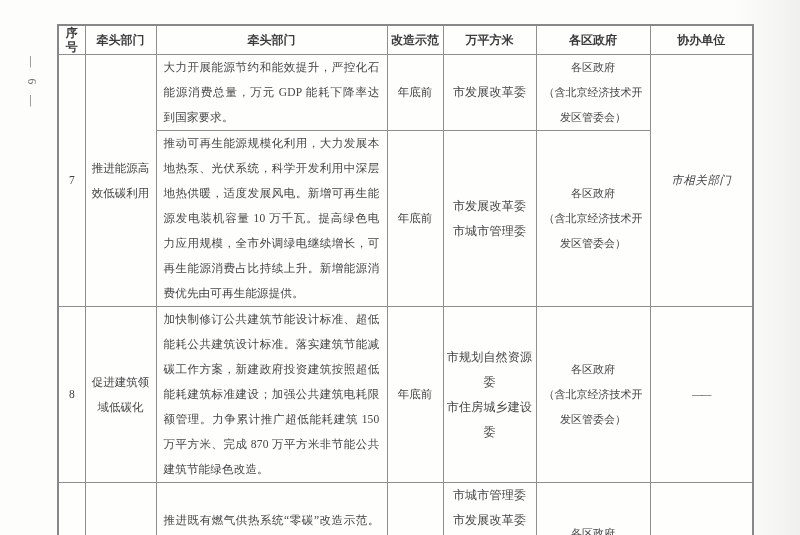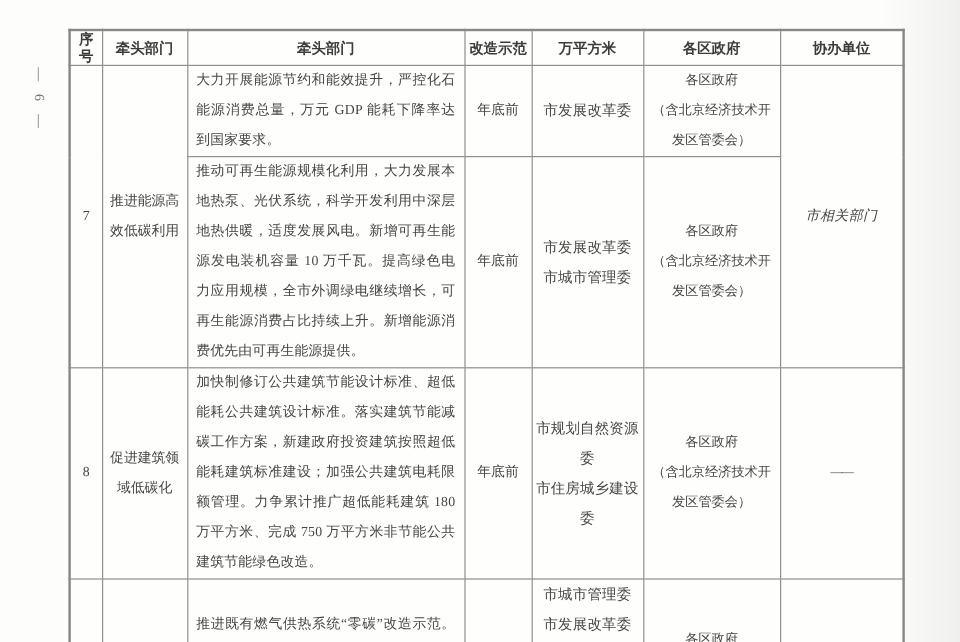--- a/index.html
+++ b/index.html
@@ -112,21 +112,21 @@
         <td class="c-measure">推动可再生能源规模化利用，大力发展本地热泵、光伏系统，科学开发利用中深层地热供暖，适度发展风电。新增可再生能源发电装机容量 10 万千瓦。提高绿色电力应用规模，全市外调绿电继续增长，可再生能源消费占比持续上升。新增能源消费优先由可再生能源提供。</td>
         <td class="c-deadline">年底前</td>
         <td class="c-lead pre">市发展改革委
 市城市管理委</td>
         <td class="c-resp pre">各区政府
 （含北京经济技术开发区管委会）</td>
       </tr>
       <tr class="r8">
         <td class="c-no">8</td>
         <td class="c-task">促进建筑领域低碳化</td>
-        <td class="c-measure">加快制修订公共建筑节能设计标准、超低能耗公共建筑设计标准。落实建筑节能减碳工作方案，新建政府投资建筑按照超低能耗建筑标准建设；加强公共建筑电耗限额管理。力争累计推广超低能耗建筑 180 万平方米、完成 750 万平方米非节能公共建筑节能绿色改造。</td>
+        <td class="c-measure">加快制修订公共建筑节能设计标准、超低能耗公共建筑设计标准。落实建筑节能减碳工作方案，新建政府投资建筑按照超低能耗建筑标准建设；加强公共建筑电耗限额管理。力争累计推广超低能耗建筑 150 万平方米、完成 870 万平方米非节能公共建筑节能绿色改造。</td>
         <td class="c-deadline">年底前</td>
         <td class="c-lead pre">市规划自然资源委
 市住房城乡建设委</td>
         <td class="c-resp pre">各区政府
 （含北京经济技术开发区管委会）</td>
         <td class="c-assist dashcell">——</td>
       </tr>
       <tr class="r9">
         <td class="c-no">9</td>
         <td class="c-task">创建绿色智能供热体系</td>

